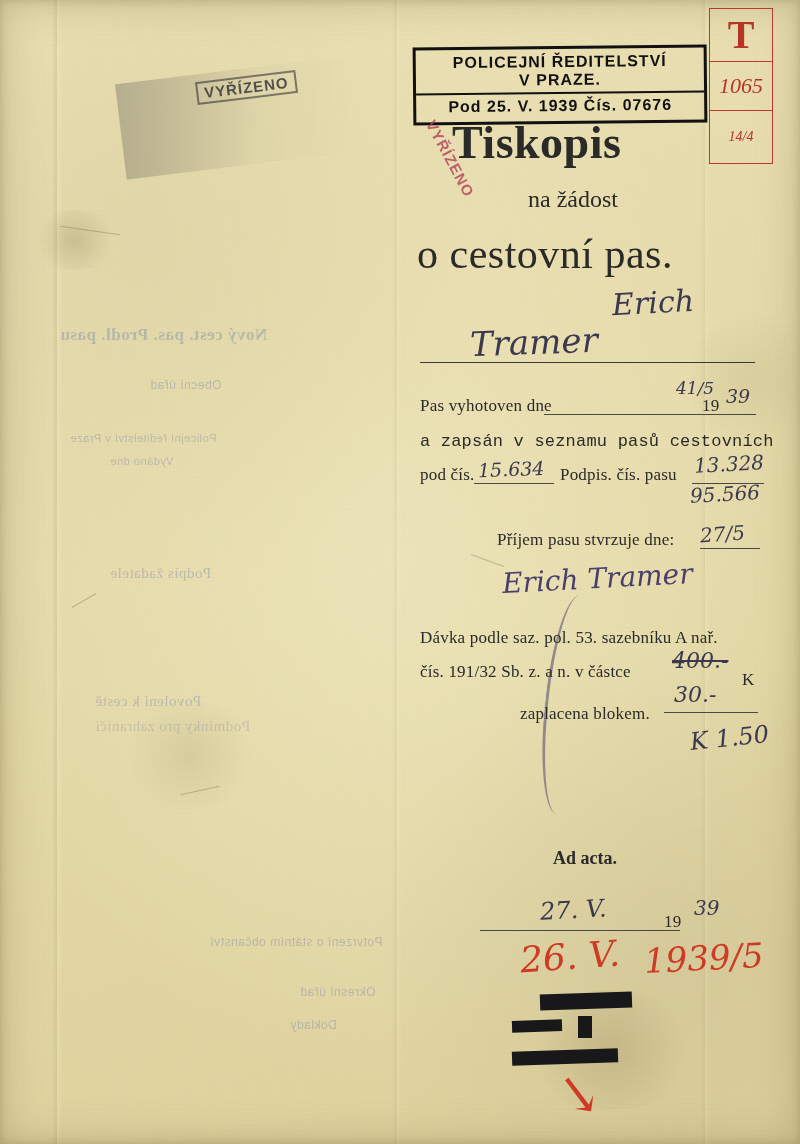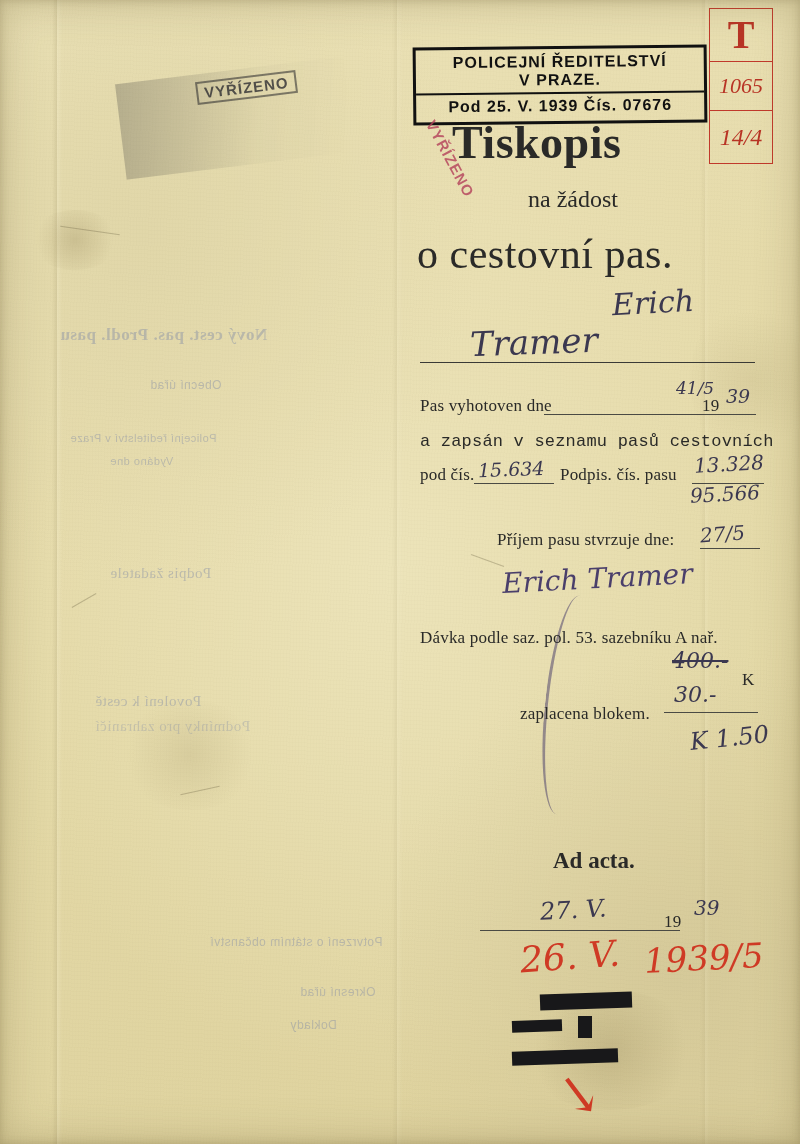--- a/index.html
+++ b/index.html
@@ -107,21 +107,21 @@
     letter-spacing: 0.2px;
   }
   .dotline {
     position: absolute;
     border-bottom: 1px solid #4a4a44;
   }
   .ad-acta {
     position: absolute;
     left: 553px;
     top: 848px;
-    font-size: 23px;
+    font-size: 18px;
     font-weight: bold;
   }
 
   
   .hand {
     position: absolute;
     font-family: "DejaVu Serif", serif;
     font-style: italic;
     color: #33313f;
   }
@@ -215,21 +215,21 @@
     line-height: 52px;
     height: 52px;
   }
   .tbox .num {
     font-size: 22px;
     line-height: 48px;
     height: 48px;
     font-style: italic;
   }
   .tbox .frac {
-    font-size: 24px;
+    font-size: 14px;
     line-height: 52px;
     height: 52px;
     font-style: italic;
   }
 
   .redmark {
     position: absolute;
     color: #cf3a25;
     font-family: "DejaVu Serif", serif;
     font-style: italic;
@@ -319,20 +319,21 @@
   <div class="hand ink" style="left:690px; top:482px; font-size:20px; transform:rotate(-3deg);">95.566</div>
 
   <div class="ftext" style="left:497px; top:530px;">Příjem pasu stvrzuje dne:</div>
   <div class="dotline" style="left:700px; top:548px; width:60px;"></div>
   <div class="hand ink" style="left:700px; top:522px; font-size:20px; transform:rotate(-4deg);">27/5</div>
 
   <div class="hand violet" style="left:502px; top:562px; font-size:28px; transform:rotate(-3deg);">Erich Tramer</div>
   <div class="swoosh" style="left:545px; top:595px; width:44px; height:220px;"></div>
 
   <div class="ftext" style="left:420px; top:628px;">Dávka podle saz. pol. 53. sazebníku A nař.</div>
+  <div class="ftext" style="left:420px; top:662px;">čís. 191/32 Sb. z. a n. v částce</div>
   <div class="ftext" style="left:742px; top:670px;">K</div>
   <div class="hand ink" style="left:672px; top:648px; font-size:22px; text-decoration:line-through;">400.-</div>
   <div class="hand ink" style="left:674px; top:682px; font-size:22px;">30.-</div>
   <div class="dotline" style="left:664px; top:712px; width:94px;"></div>
 
   <div class="ftext" style="left:520px; top:704px;">zaplacena blokem.</div>
   <div class="hand ink" style="left:690px; top:724px; font-size:24px; transform:rotate(-6deg);">K 1.50</div>
 
   <div class="ad-acta">Ad acta.</div>
   <div class="dotline" style="left:480px; top:930px; width:200px;"></div>

